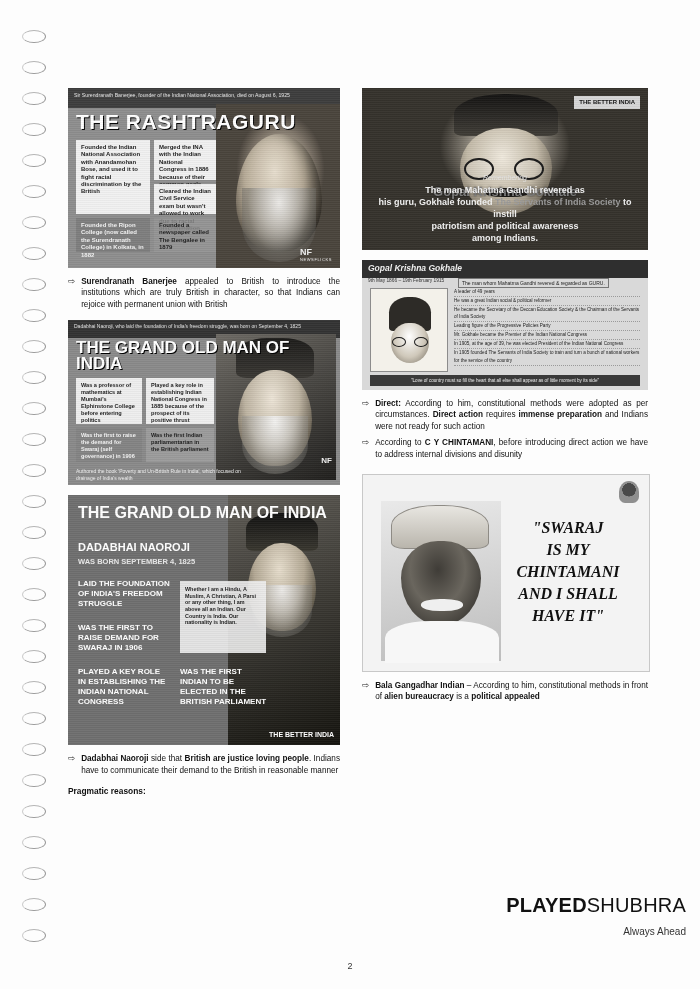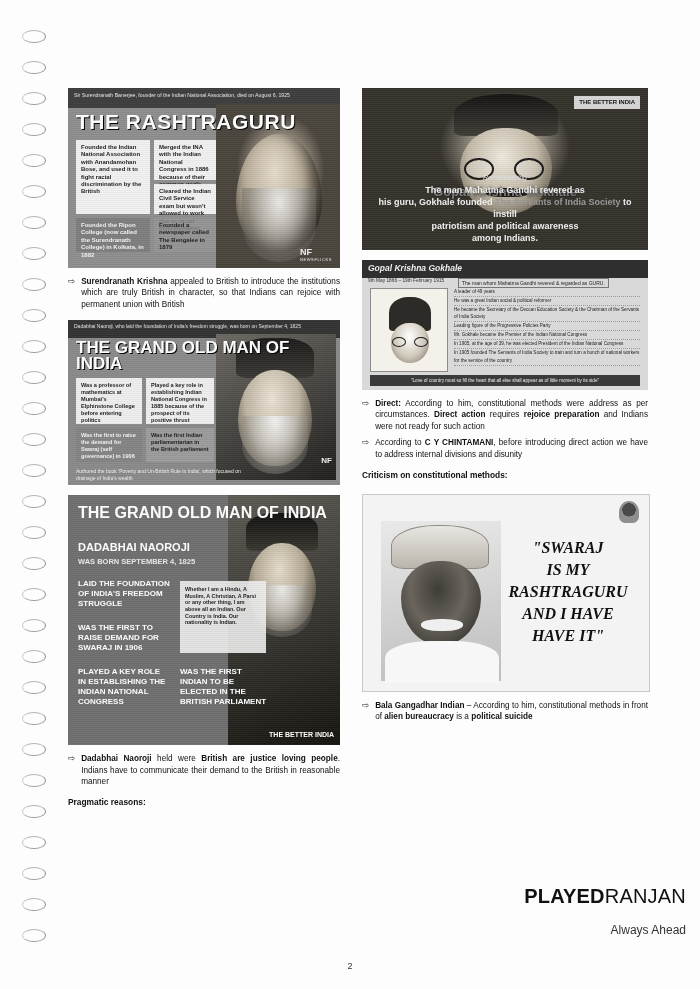--- a/index.html
+++ b/index.html
@@ -178,21 +178,21 @@
   .bul .arrow{flex:0 0 auto;font-size:8.5px;line-height:11.4px;}
   .bul b{font-weight:bold;}
   .sec-h{font-size:8.4px;font-weight:bold;margin-top:10px;}
   .just{text-align:justify;}
   .pagenum{position:absolute;left:0;right:0;bottom:18px;text-align:center;font-size:9px;color:#333;}
 
   
   .logo{position:absolute;right:14px;bottom:52px;text-align:right;}
   .logo .l1{font-size:20px;font-weight:bold;letter-spacing:.2px;color:#111;}
   .logo .l1 .thin{font-weight:normal;}
-  .logo .l2{font-size:12px;color:#333;margin-top:15px;}
+  .logo .l2{font-size:10px;color:#333;margin-top:9px;}
 </style>
 </head>
 <body>
 
 <div class="spiral">
   <div class="ring" style="top:0px"></div>
     <div class="ring" style="top:31px"></div>
   <div class="ring" style="top:62px"></div>
     <div class="ring" style="top:93px"></div>
   <div class="ring" style="top:124px"></div>
@@ -242,21 +242,21 @@
       <div class="nf">
         <span>NF</span>
         <small>NEWSFLICKS</small>
       </div>
       <div class="grain"></div>
     </div>
 
     <div class="bullets">
       <div class="bul">
         <span class="arrow">⇨</span>
-        <span class="just"><b>Surendranath Krishna</b><span> appealed to British to introduce the institutions which are truly British in character, so that Indians can rejoice with permanent union with British</span></span>
+        <span class="just"><b>Surendranath Banerjee</b><span> appealed to British to introduce the institutions which are truly British in character, so that Indians can rejoice with permanent union with British</span></span>
       </div>
     </div>
 
     <div class="poster p2">
       <div class="topbar">Dadabhai Naoroji, who laid the foundation of India's freedom struggle, was born on September 4, 1825</div>
       <div class="photo"></div>
       <div class="cap"></div>
         <div class="face"></div>
         <div class="beard"></div>
       <div class="ttl">THE GRAND OLD MAN OF INDIA</div>
@@ -284,21 +284,21 @@
       <div class="quote">Whether I am a Hindu, A Muslim, A Christian, A Parsi or any other thing, I am above all an Indian. Our Country is India. Our nationality is Indian.</div>
       <div class="bi">
         <span>THE BETTER INDIA</span>
       </div>
       <div class="grain"></div>
     </div>
 
     <div class="bullets">
       <div class="bul">
         <span class="arrow">⇨</span>
-        <span class="just"><b>Dadabhai Naoroji</b><span> held were </span><b>British are justice loving people</b><span>. Indians have to communicate their demand to the British in reasonable manner</span></span>
+        <span class="just"><b>Dadabhai Naoroji</b><span> side that </span><b>British are justice loving people</b><span>. Indians have to communicate their demand to the British in reasonable manner</span></span>
       </div>
     </div>
 
     <div class="sec-h">Pragmatic reasons:</div>
   </div>
 
   <div class="col-right">
 
     <div class="poster p4">
       <div class="photo"></div>
@@ -339,53 +339,52 @@
         <div>Mr. Gokhale became the Premier of the Indian National Congress</div>
         <div>In 1905, at the age of 39, he was elected President of the Indian National Congress</div>
         <div>In 1905 founded The Servants of India Society to train and turn a bunch of national workers for the service of the country</div>
       </div>
       <div class="quote">"Love of country must so fill the heart that all else shall appear as of little moment by its side"</div>
     </div>
 
     <div class="bullets">
       <div class="bul">
         <span class="arrow">⇨</span>
-        <span class="just"><b>Direct:</b><span> According to him, constitutional methods were address as per circumstances. </span><b>Direct action</b><span> requires </span><b>rejoice preparation</b><span> and Indians were not ready for such action</span></span>
+        <span class="just"><b>Direct:</b><span> According to him, constitutional methods were adopted as per circumstances. </span><b>Direct action</b><span> requires </span><b>immense preparation</b><span> and Indians were not ready for such action</span></span>
       </div>
       <div class="bul">
         <span class="arrow">⇨</span>
         <span class="just"><span>According to </span><b>C Y CHINTAMANI</b><span>, before introducing direct action we have to address internal divisions and disunity</span></span>
       </div>
     </div>
 
-    <div class="sec-h">Criticism on constitutional methods:</div>
 
     <div class="poster p6">
       <div class="emblem"></div>
       <div class="photo"></div>
       <div class="turban"></div>
         <div class="face"></div>
         <div class="mous"></div>
         <div class="body"></div>
       <div class="quote">
         <span>"SWARAJ</span><br>
         <span>IS MY</span><br>
-        <span>RASHTRAGURU</span><br>
-        <span>AND I HAVE</span><br>
+        <span>CHINTAMANI</span><br>
+        <span>AND I SHALL</span><br>
         <span>HAVE IT"</span>
       </div>
     </div>
 
     <div class="bullets">
       <div class="bul">
         <span class="arrow">⇨</span>
-        <span class="just"><b>Bala Gangadhar Indian</b><span> – According to him, constitutional methods in front of </span><b>alien bureaucracy</b><span> is a </span><b>political suicide</b></span>
+        <span class="just"><b>Bala Gangadhar Indian</b><span> – According to him, constitutional methods in front of </span><b>alien bureaucracy</b><span> is a </span><b>political appealed</b></span>
       </div>
     </div>
   </div>
 
   <div class="logo">
-    <div class="l1"><span>PLAYED</span><span class="thin">RANJAN</span></div>
+    <div class="l1"><span>PLAYED</span><span class="thin">SHUBHRA</span></div>
     <div class="l2">Always Ahead</div>
   </div>
 </div>
 
 <div class="pagenum">2</div>
 
 </body></html>

